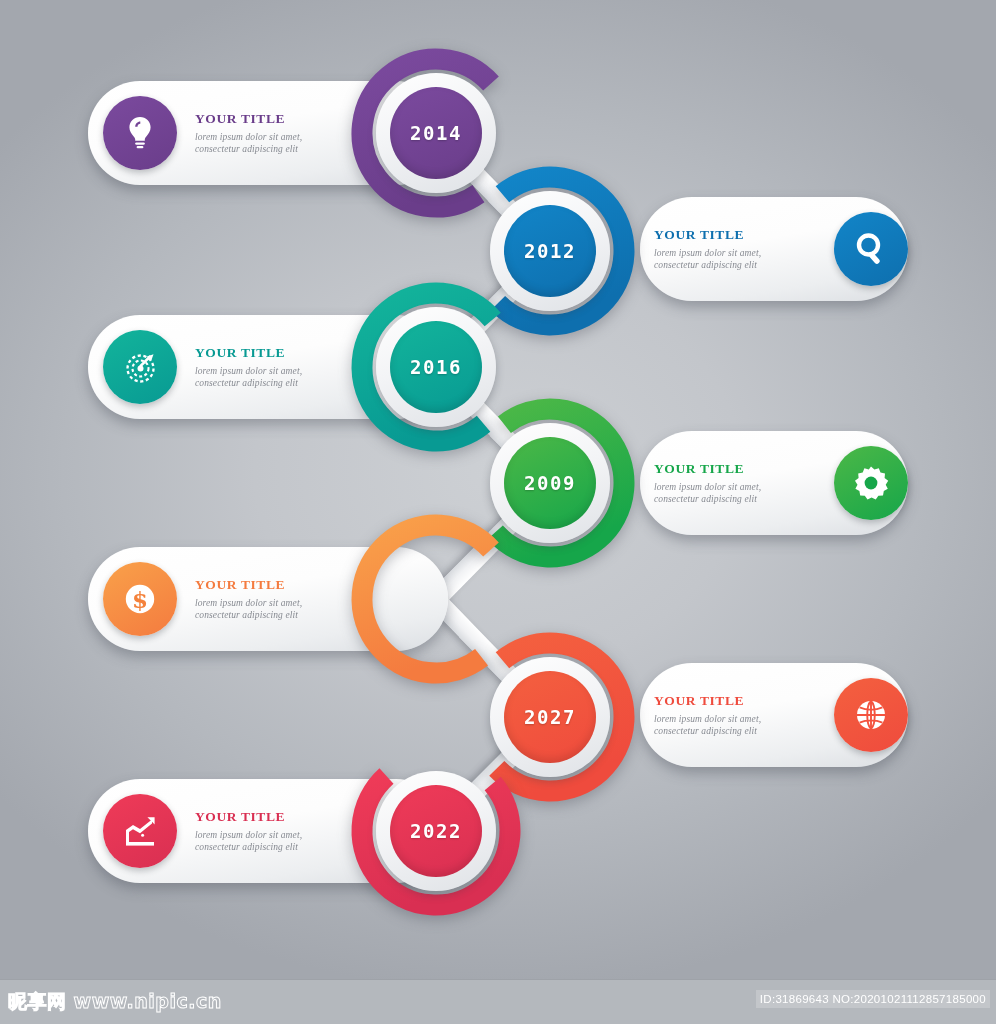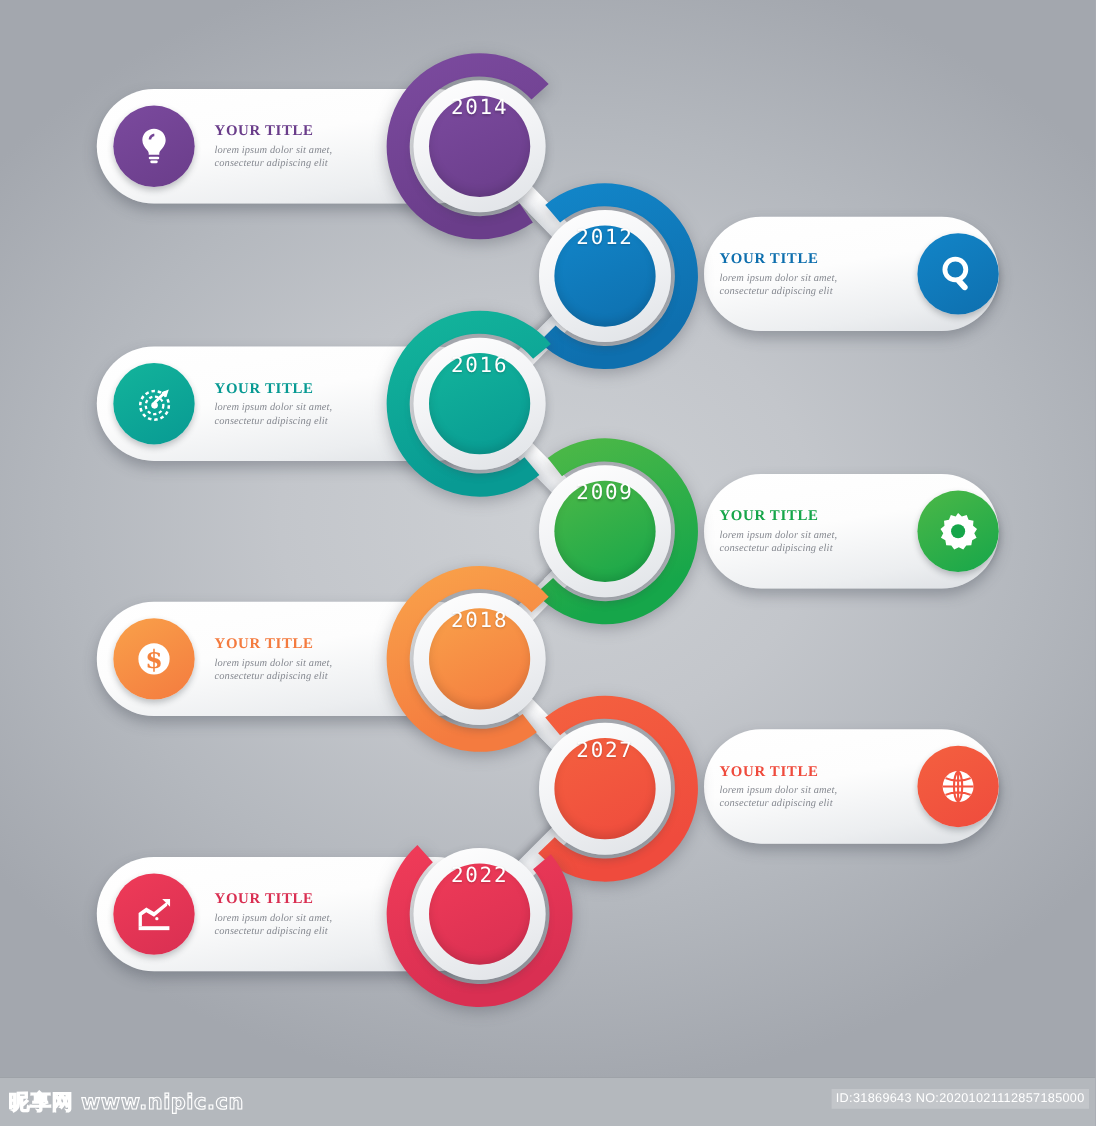--- a/index.html
+++ b/index.html
@@ -56,22 +56,23 @@
     filter:drop-shadow(0 4px 7px rgba(55,60,70,.32));}
   .node .hub{
     position:absolute;left:28px;top:28px;width:120px;height:120px;
     border-radius:50%;
     background:linear-gradient(160deg,#ffffff 0%,#f3f4f6 45%,#dfe2e6 100%);
     box-shadow:0 4px 9px rgba(55,60,70,.33);
     display:flex;align-items:center;justify-content:center;
   }
   .node .core{
     width:92px;height:92px;border-radius:50%;
-    display:flex;align-items:flex-start;justify-content:center;
+    display:flex;align-items:center;justify-content:center;
     box-shadow:inset 0 -4px 9px rgba(0,0,0,.12);
+    font-weight:bold;
   }
   .node .yr{
     color:#fff;font-size:19px;letter-spacing:1.6px;
     font-family:"DejaVu Sans Mono", monospace;
     text-shadow:0 1px 2px rgba(0,0,0,.22);
   }
 
   
   .conn{
     position:absolute;height:19px;width:86px;
@@ -318,25 +319,20 @@
           <svg viewBox="0 0 176 176">
             <defs>
               <linearGradient id="g4" x1="0" y1="0" x2="0.35" y2="1">
                 <stop offset="0%" stop-color="#f9a14a"></stop>
                 <stop offset="100%" stop-color="#f47b3f"></stop>
               </linearGradient>
             </defs>
             <path d="M 133.5589491740987 146.31279576689744 A 74 74 0 1 1 142.99271708532717 38.484335129444496" fill="none" stroke="url(#g4)" stroke-width="21" stroke-linecap="butt"></path>
           </svg>
         </div>
-        <div class="hub">
-          <div class="core" style="background: linear-gradient(155deg, rgb(249, 161, 74) 0%, rgb(244, 123, 63) 100%);">
-            <span class="yr">2018</span>
-          </div>
-        </div>
       </div>
       <div class="node" style="left: 462px; top: 629px;">
         <div class="arc">
           <svg viewBox="0 0 176 176">
             <defs>
               <linearGradient id="g5" x1="0" y1="0" x2="0.35" y2="1">
                 <stop offset="0%" stop-color="#f4603f"></stop>
                 <stop offset="100%" stop-color="#ef4b3d"></stop>
               </linearGradient>
             </defs>

